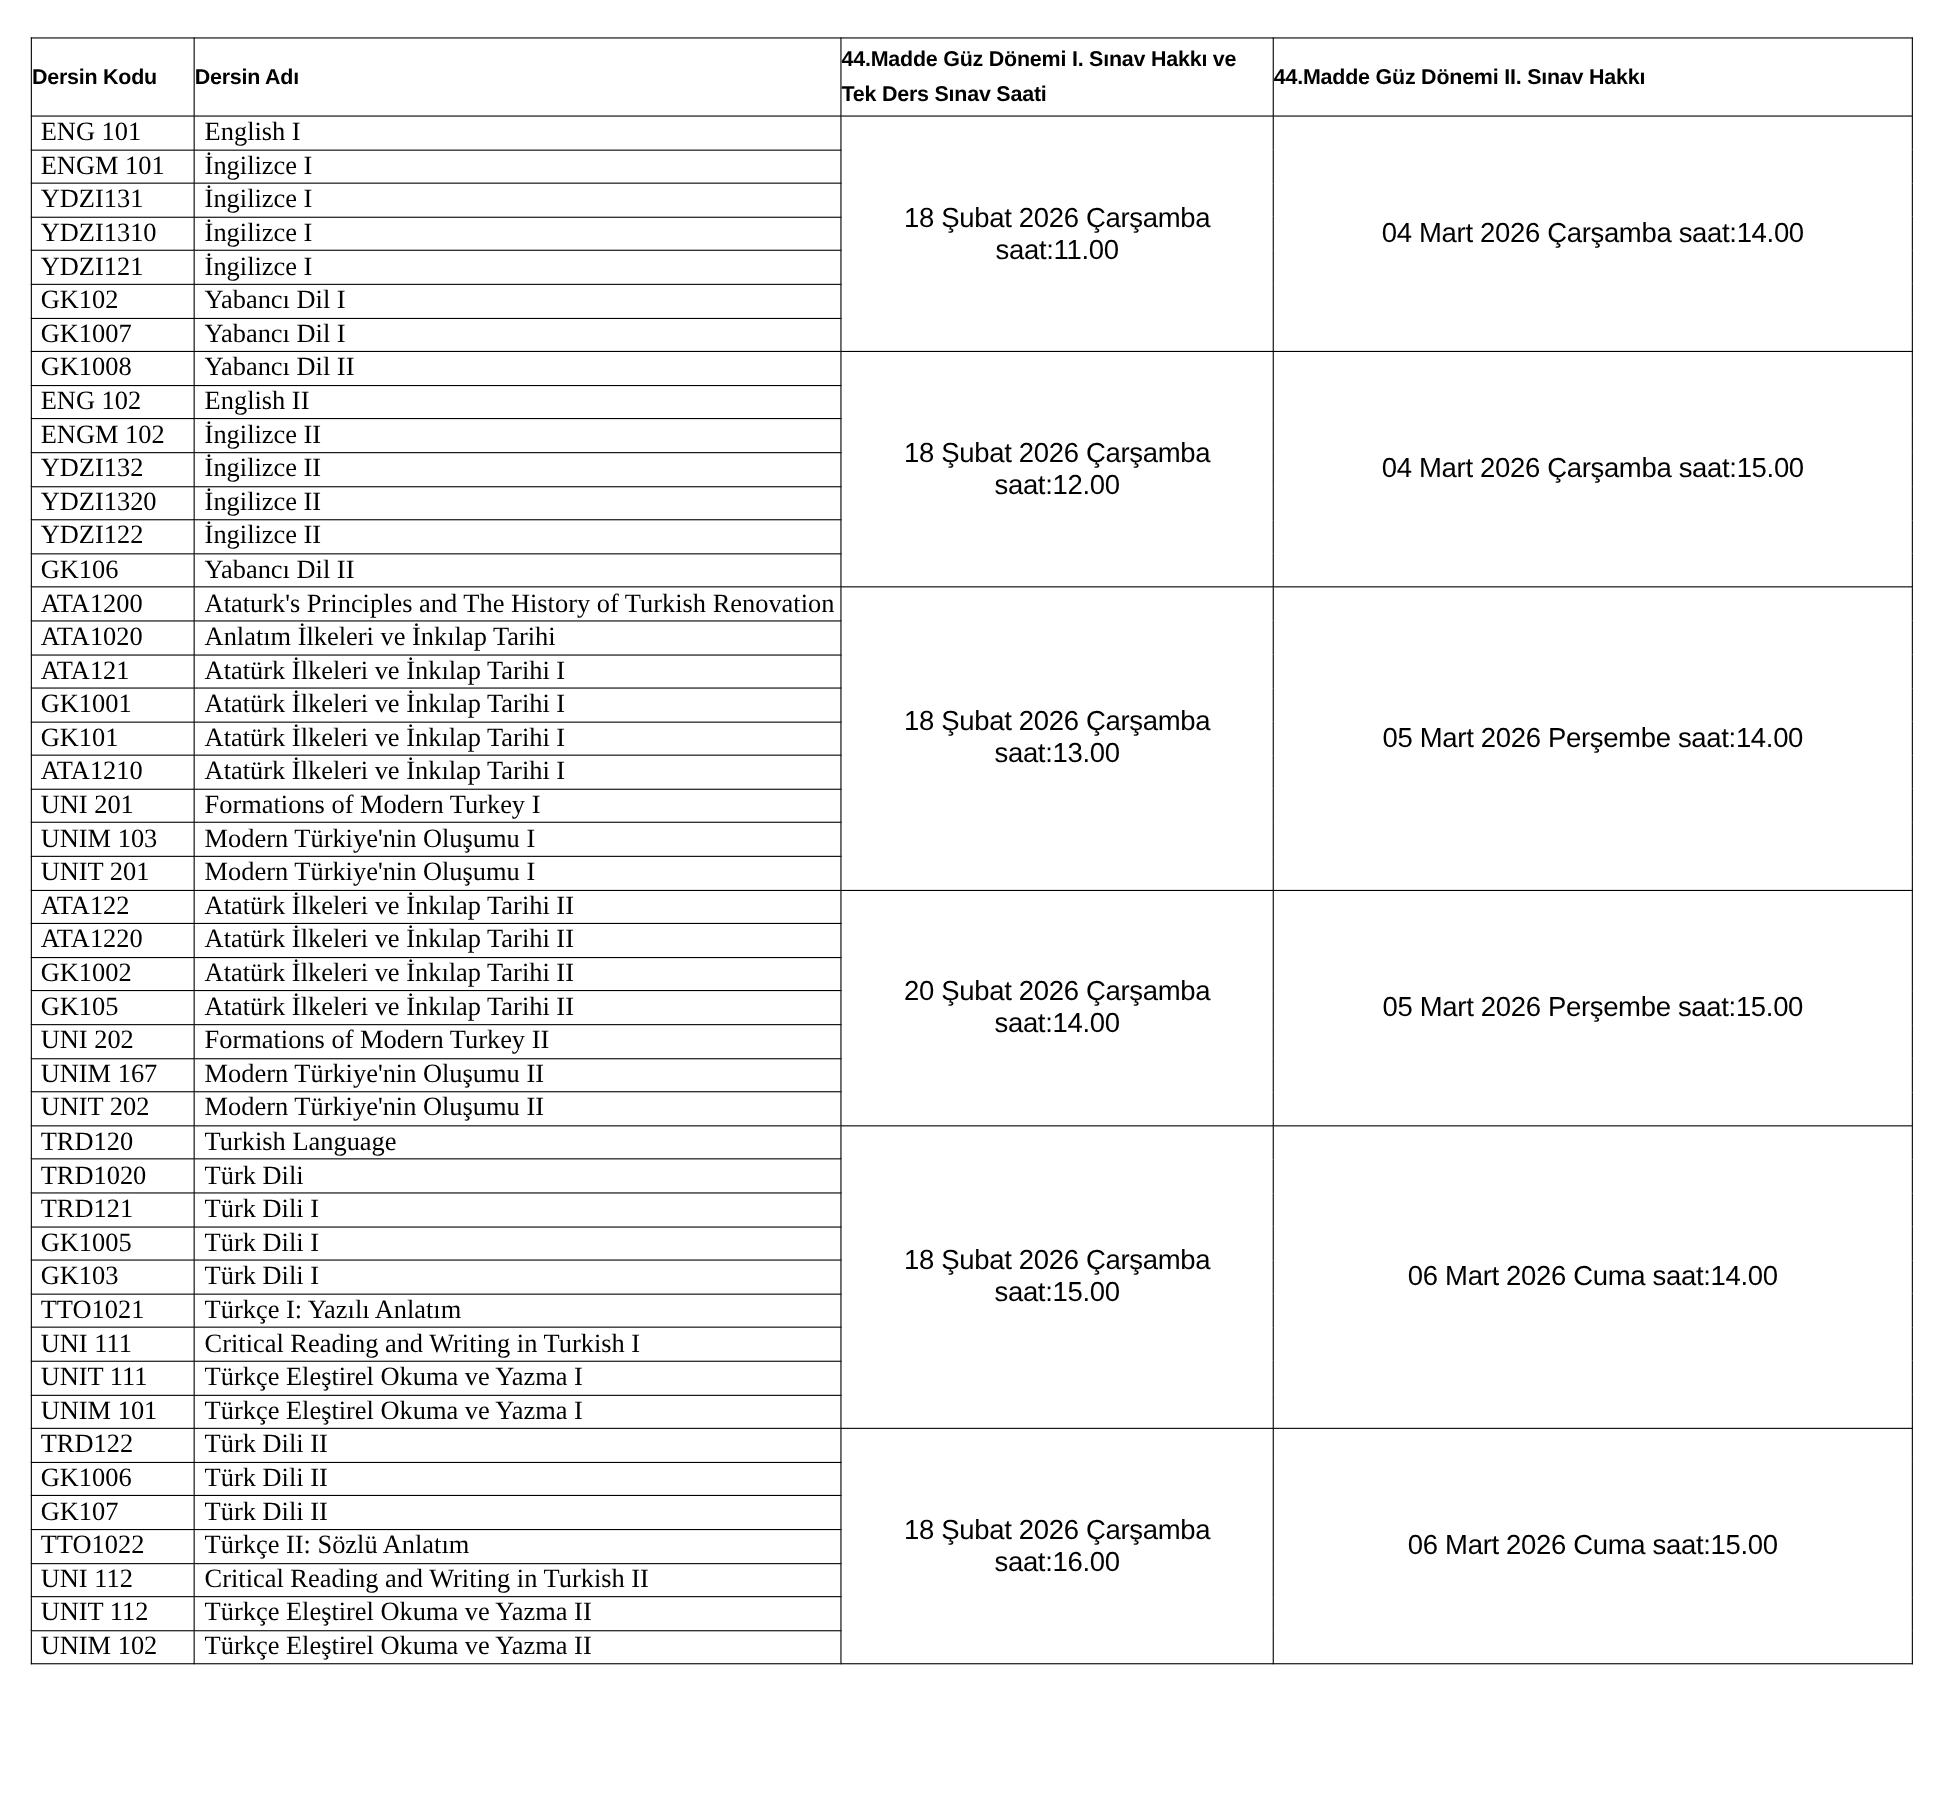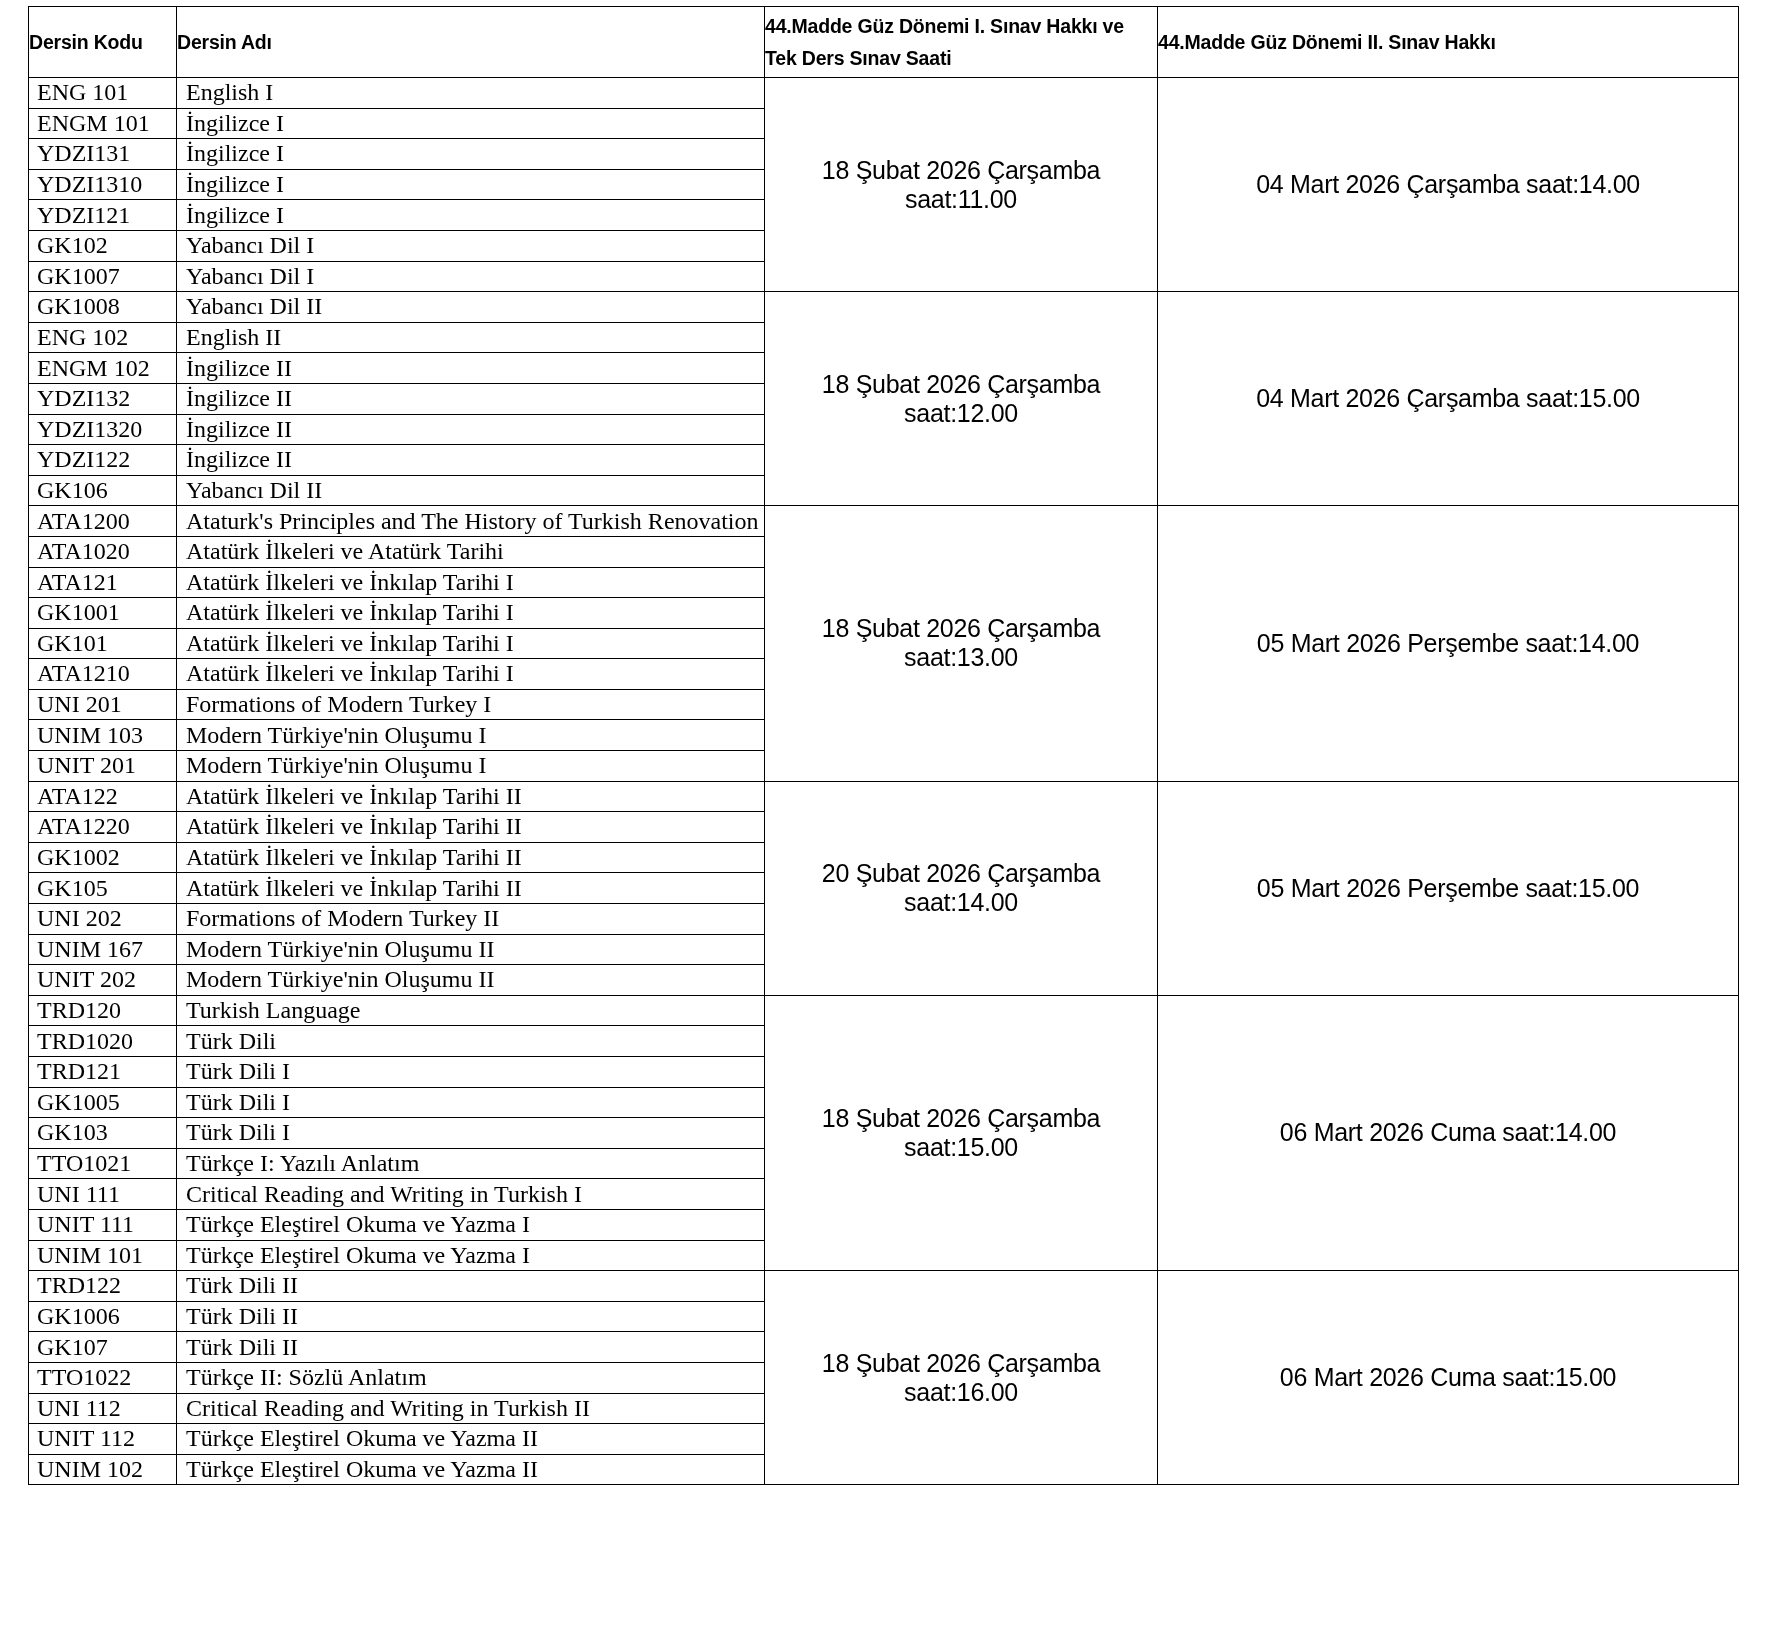--- a/index.html
+++ b/index.html
@@ -12,21 +12,21 @@
     height: 1642px;
     font-family: "Liberation Serif", "DejaVu Serif", serif;
     color: #000000;
     overflow: hidden;
   }
   .page {
     position: relative;
     width: 1666px;
     height: 1642px;
     box-sizing: border-box;
-    padding: 6px 24px 0 28px;
+    padding: 34px 24px 0 28px;
   }
   table.exam-table {
     border-collapse: collapse;
     table-layout: fixed;
     width: 1710px;
   }
   table.exam-table col.c-code  { width: 148px; }
   table.exam-table col.c-name  { width: 588px; }
   table.exam-table col.c-exam1 { width: 393px; }
   table.exam-table col.c-exam2 { width: 581px; }
@@ -167,21 +167,21 @@
           <td class="name">Yabancı Dil II</td>
         </tr>
         <tr>
           <td class="code">ATA1200</td>
           <td class="name">Ataturk's Principles and The History of Turkish Renovation</td>
           <td class="slot" rowspan="9">18 Şubat 2026 Çarşamba saat:13.00</td>
           <td class="slot" rowspan="9">05 Mart 2026 Perşembe saat:14.00</td>
         </tr>
         <tr>
           <td class="code">ATA1020</td>
-          <td class="name">Atatürk İlkeleri ve Atatürk Tarihi</td>
+          <td class="name">Anlatım İlkeleri ve İnkılap Tarihi</td>
         </tr>
         <tr>
           <td class="code">ATA121</td>
           <td class="name">Atatürk İlkeleri ve İnkılap Tarihi I</td>
         </tr>
         <tr>
           <td class="code">GK1001</td>
           <td class="name">Atatürk İlkeleri ve İnkılap Tarihi I</td>
         </tr>
         <tr>

